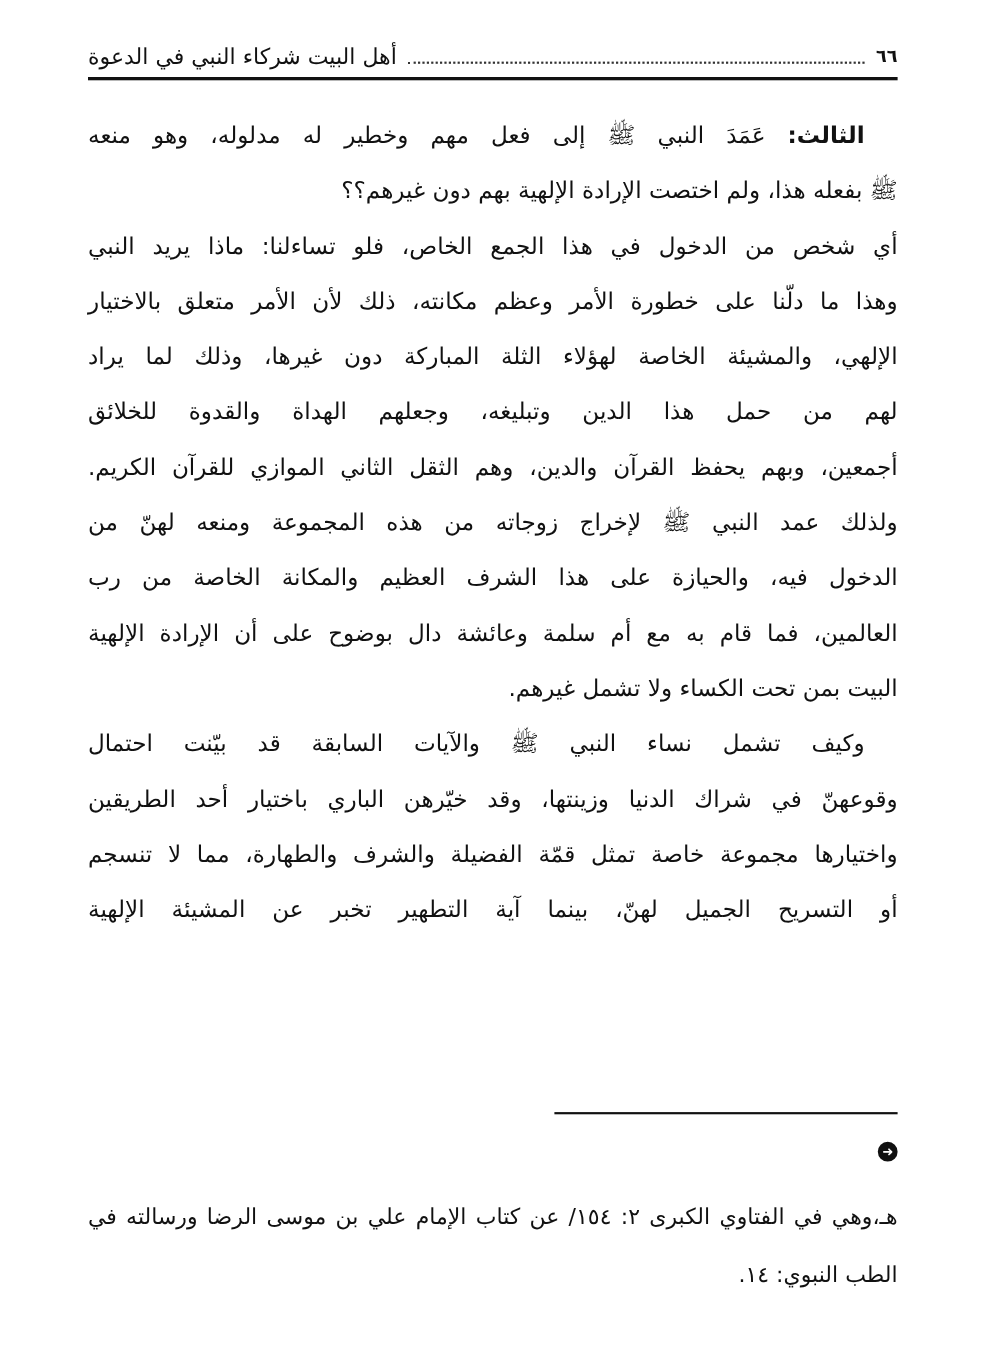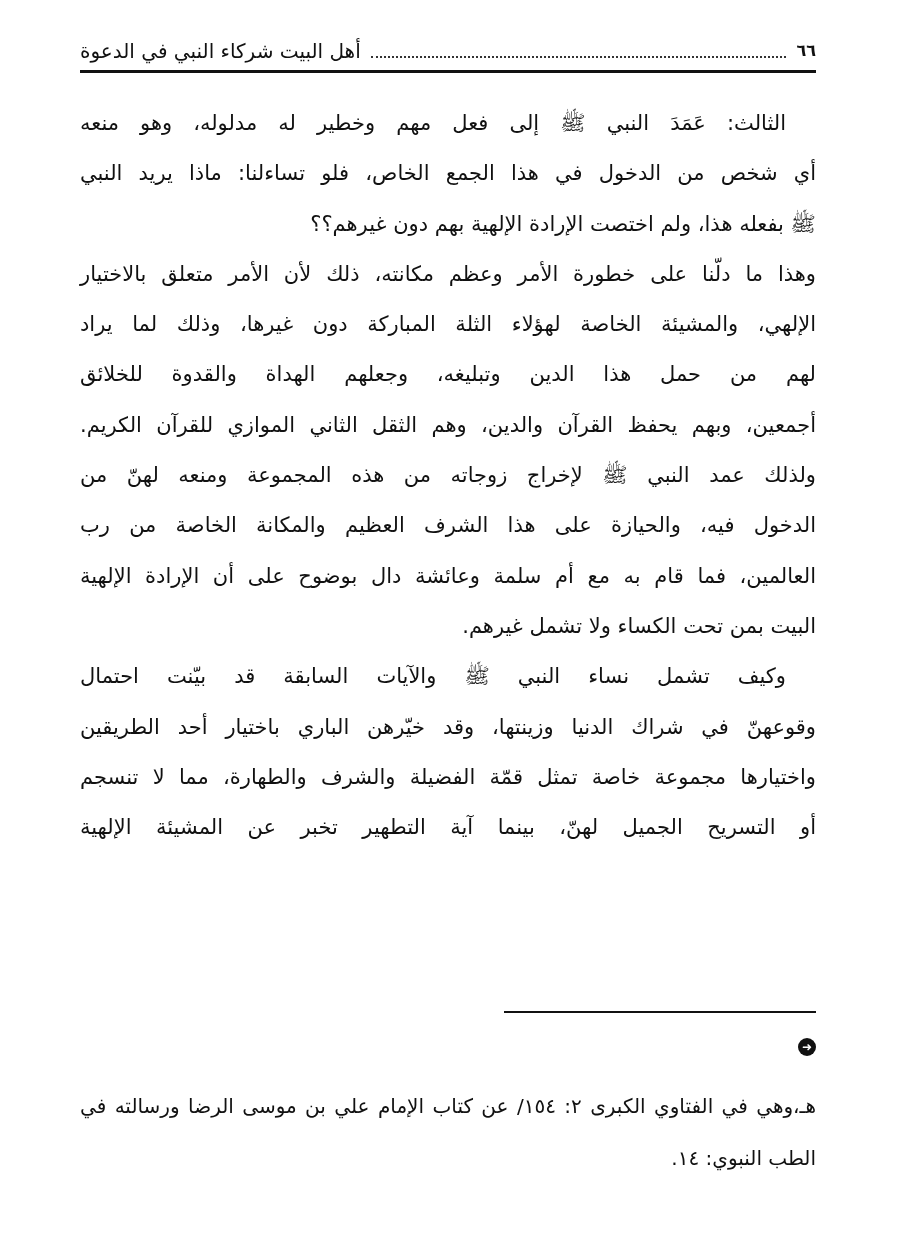--- a/index.html
+++ b/index.html
@@ -77,21 +77,21 @@
       text-align-last: justify;
       overflow: visible;
     }
     .line.indent {
       padding-right: 30px;
     }
     .line.last {
       text-align-last: right;
     }
     .bold-lead {
-      font-weight: normal;
+      font-weight: bold;
     }
     
     .footnote-rule {
       position: absolute;
       top: 1011px;
       left: 0;
       width: 312px;
       height: 2px;
       background: #111;
       
@@ -138,22 +138,22 @@
 
   <div class="running-header">
     <span class="header-page-number">٦٦</span>
     <span class="header-dots"></span>
     <span class="header-title">أهل البيت شركاء النبي في الدعوة</span>
   </div>
   <div class="header-rule"></div>
 
   <div class="body-text">
     <div class="line indent"><span class="bold-lead">الثالث:</span><span> عَمَدَ النبي ﷺ إلى فعل مهم وخطير له مدلوله، وهو منعه</span></div>
+    <div class="line last">ﷺ بفعله هذا، ولم اختصت الإرادة الإلهية بهم دون غيرهم؟؟</div>
     <div class="line">أي شخص من الدخول في هذا الجمع الخاص، فلو تساءلنا: ماذا يريد النبي</div>
-    <div class="line last">ﷺ بفعله هذا، ولم اختصت الإرادة الإلهية بهم دون غيرهم؟؟</div>
     <div class="line">وهذا ما دلّنا على خطورة الأمر وعظم مكانته، ذلك لأن الأمر متعلق بالاختيار</div>
     <div class="line">الإلهي، والمشيئة الخاصة لهؤلاء الثلة المباركة دون غيرها، وذلك لما يراد</div>
     <div class="line">لهم من حمل هذا الدين وتبليغه، وجعلهم الهداة والقدوة للخلائق</div>
     <div class="line">أجمعين، وبهم يحفظ القرآن والدين، وهم الثقل الثاني الموازي للقرآن الكريم.</div>
     <div class="line">ولذلك عمد النبي ﷺ لإخراج زوجاته من هذه المجموعة ومنعه لهنّ من</div>
     <div class="line">الدخول فيه، والحيازة على هذا الشرف العظيم والمكانة الخاصة من رب</div>
     <div class="line">العالمين، فما قام به مع أم سلمة وعائشة دال بوضوح على أن الإرادة الإلهية</div>
     <div class="line last">البيت بمن تحت الكساء ولا تشمل غيرهم.</div>
     <div class="line indent">وكيف تشمل نساء النبي ﷺ والآيات السابقة قد بيّنت احتمال</div>
     <div class="line">وقوعهنّ في شراك الدنيا وزينتها، وقد خيّرهن الباري باختيار أحد الطريقين</div>

